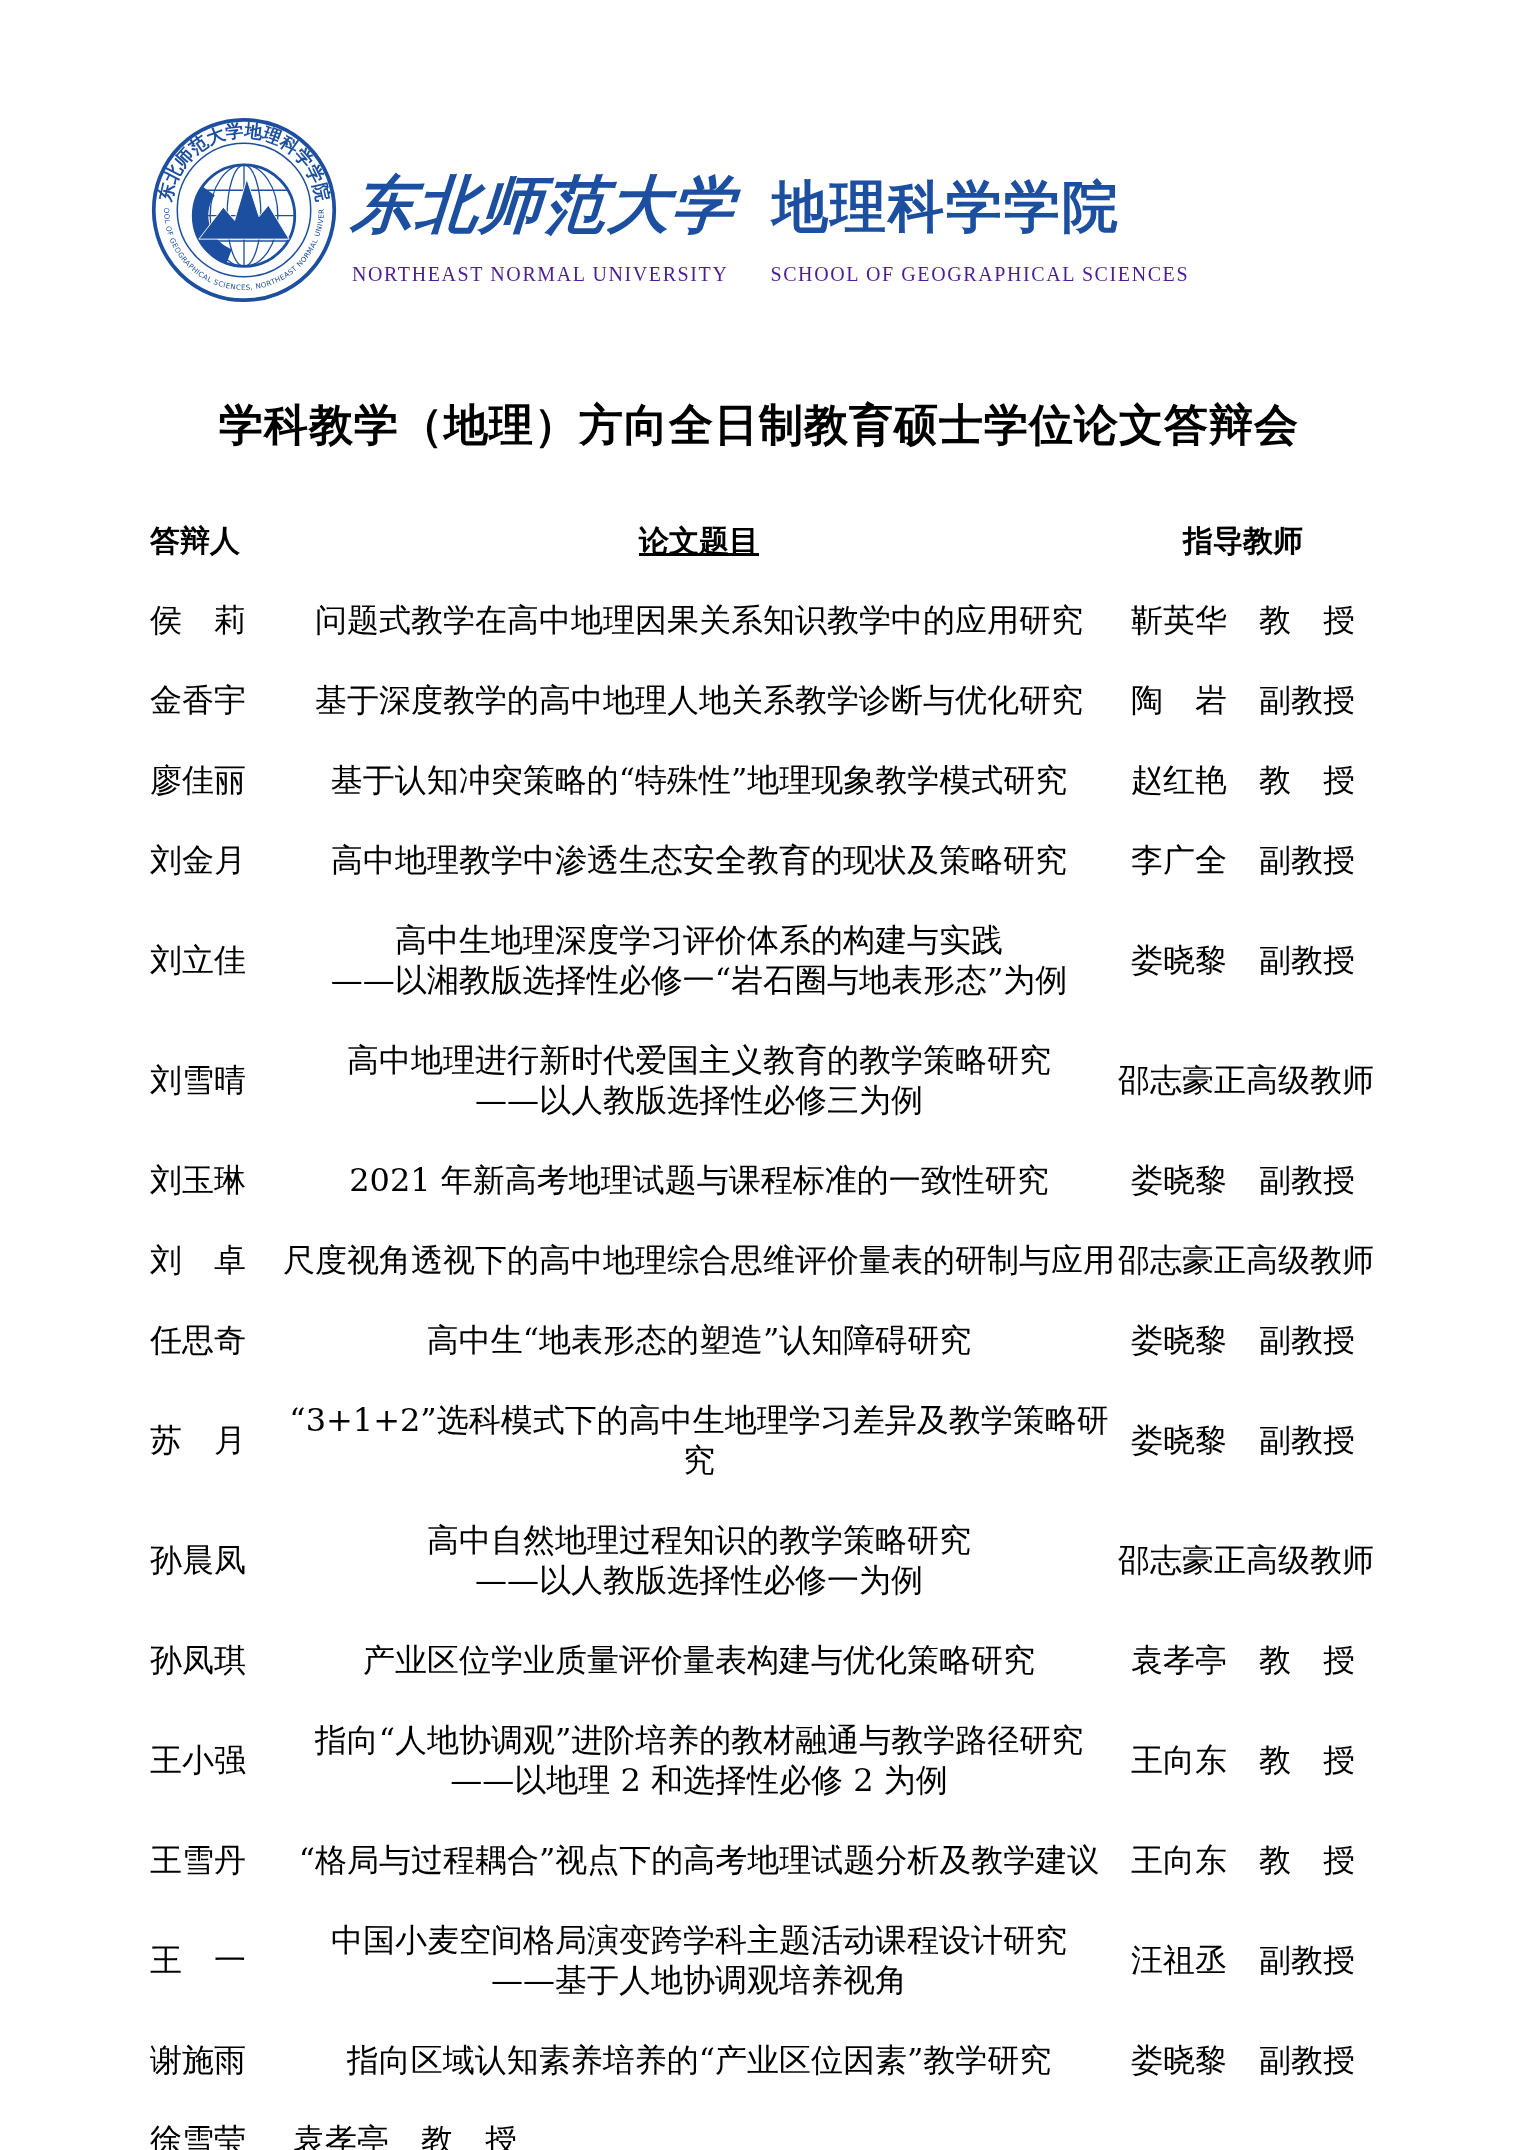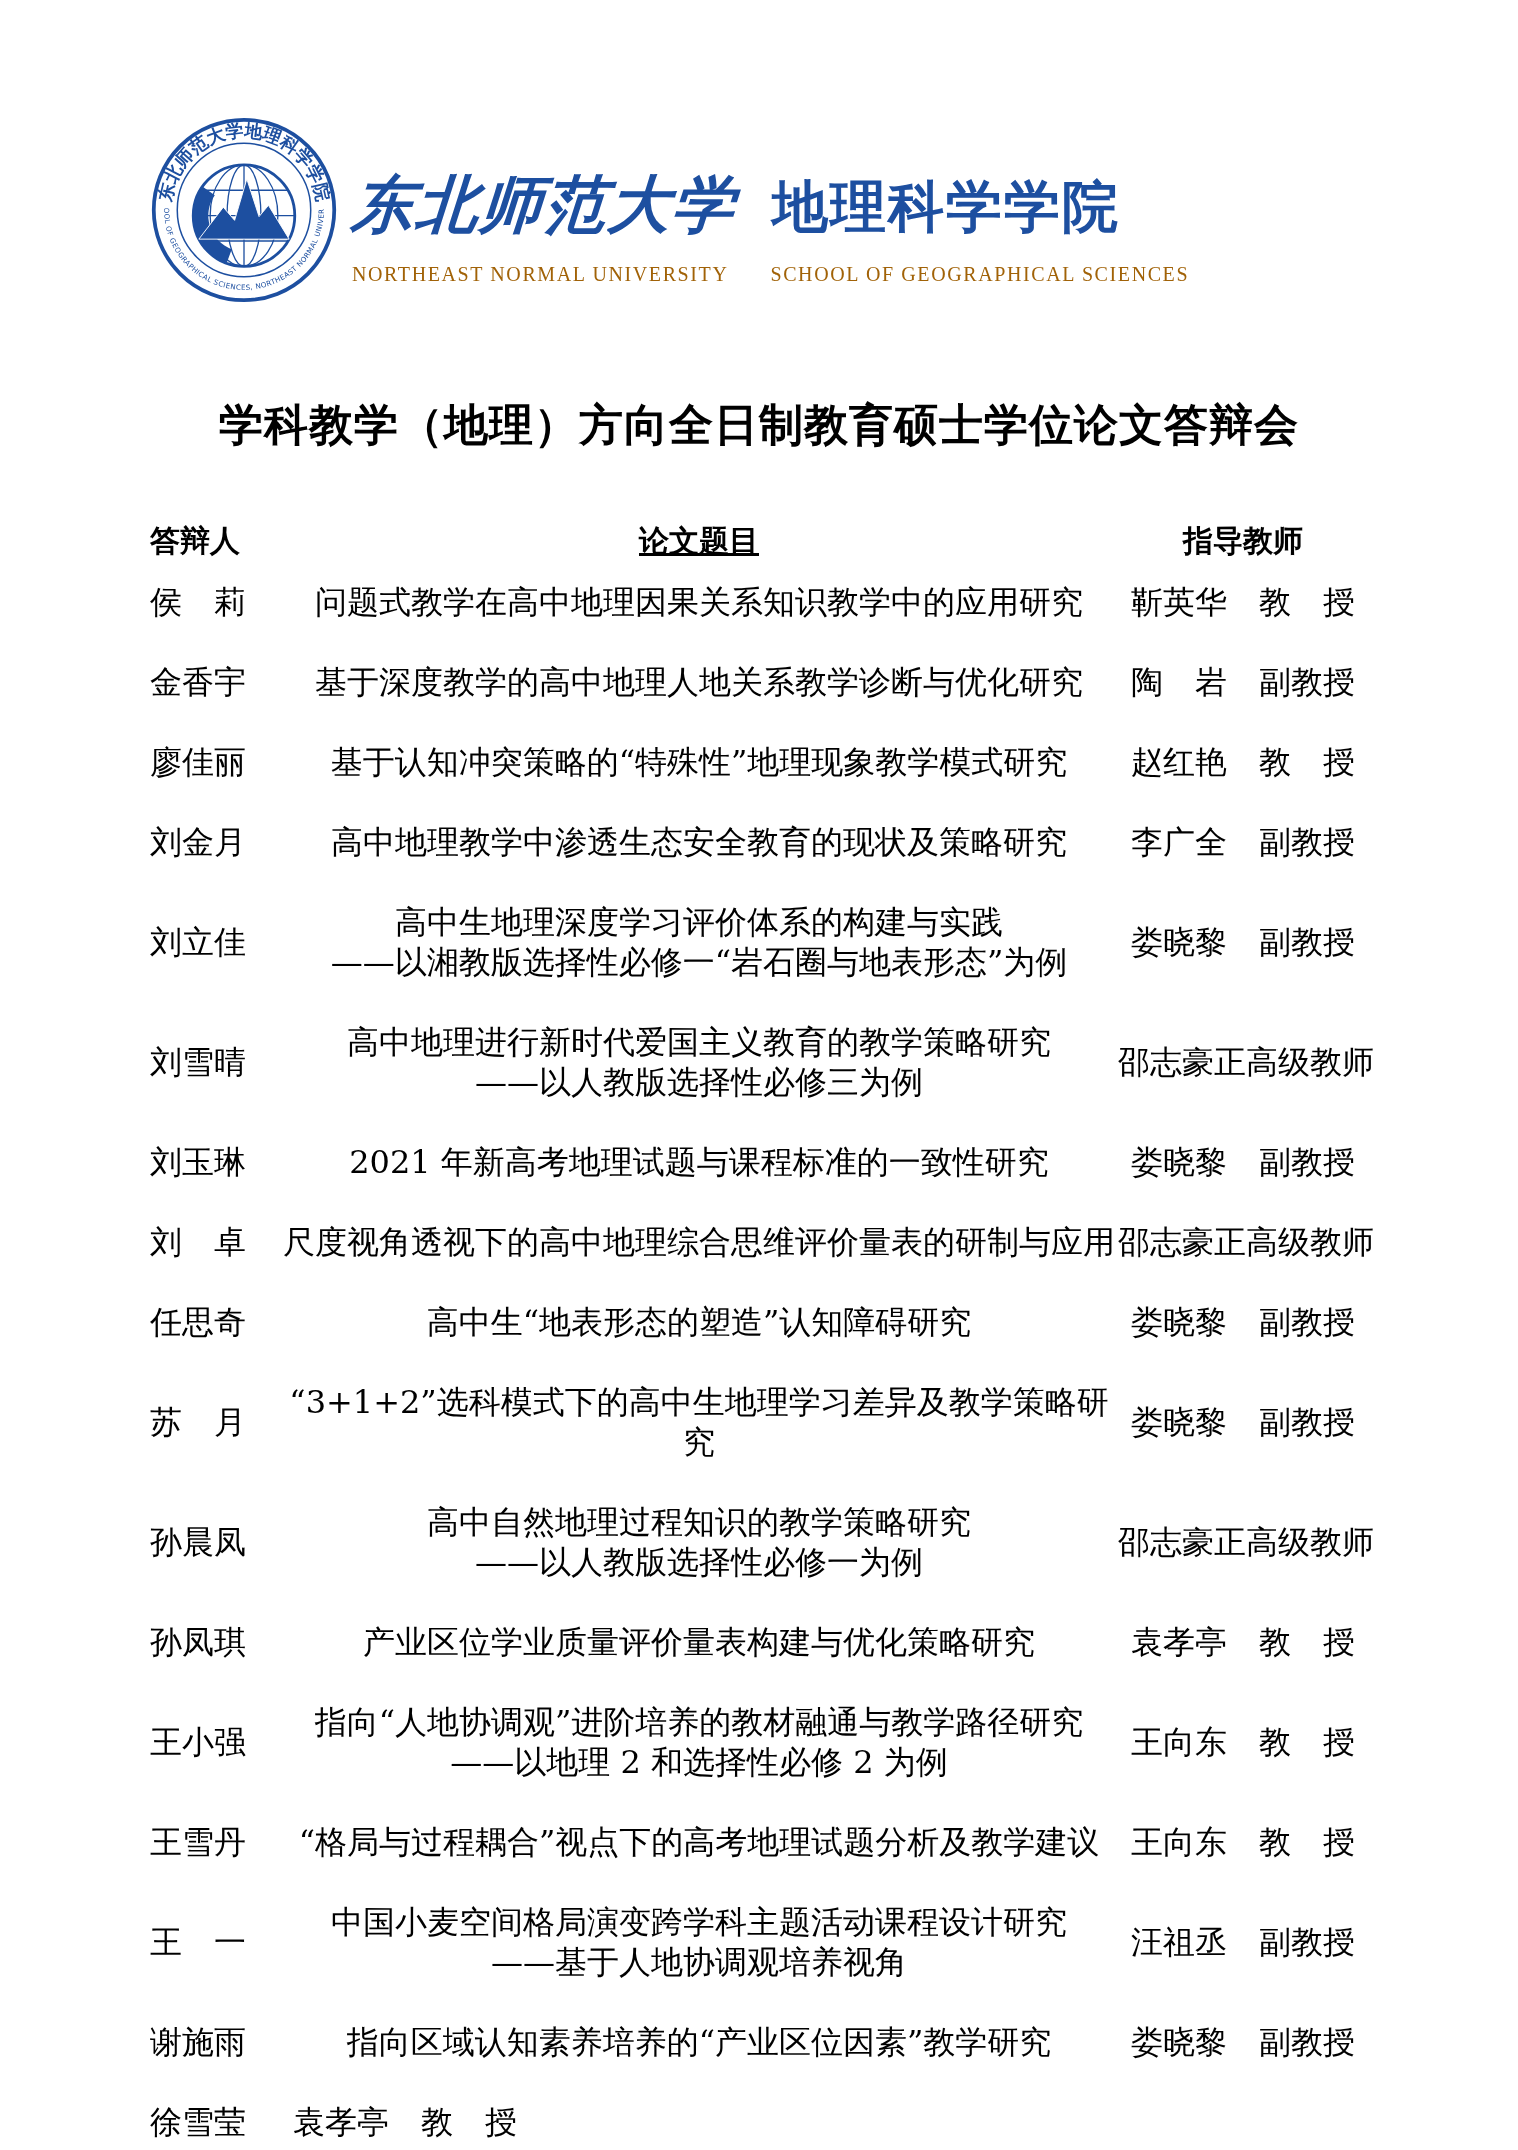--- a/index.html
+++ b/index.html
@@ -51,21 +51,21 @@
     font-weight: bold;
     color: #1d4fa0;
     margin-left: 36px;
     letter-spacing: 2px;
     font-family: "DejaVu Sans", "Liberation Sans", sans-serif;
   }
   .brand-en {
     display: flex;
     white-space: nowrap;
     margin-top: 16px;
-    color: #a16207;
+    color: #4c1d95;
     font-size: 20px;
     letter-spacing: 1.6px;
     font-family: "Liberation Serif", "DejaVu Serif", serif;
   }
   .brand-en-univ { }
   .brand-en-school { margin-left: 42px; }
   
   .main-title {
     margin-top: 88px;
     text-align: center;
@@ -77,20 +77,21 @@
   
   .defense-table {
     margin-top: 66px;
   }
   .thead {
     display: flex;
     align-items: center;
     font-weight: bold;
     font-size: 30px;
     font-family: "DejaVu Sans", "Liberation Sans", sans-serif;
+    margin-bottom: 18px;
   }
   .row {
     display: flex;
     align-items: center;
     padding: 20px 0;
     font-size: 32px;
     line-height: 40px;
   }
   .col-name {
     width: 130px;

